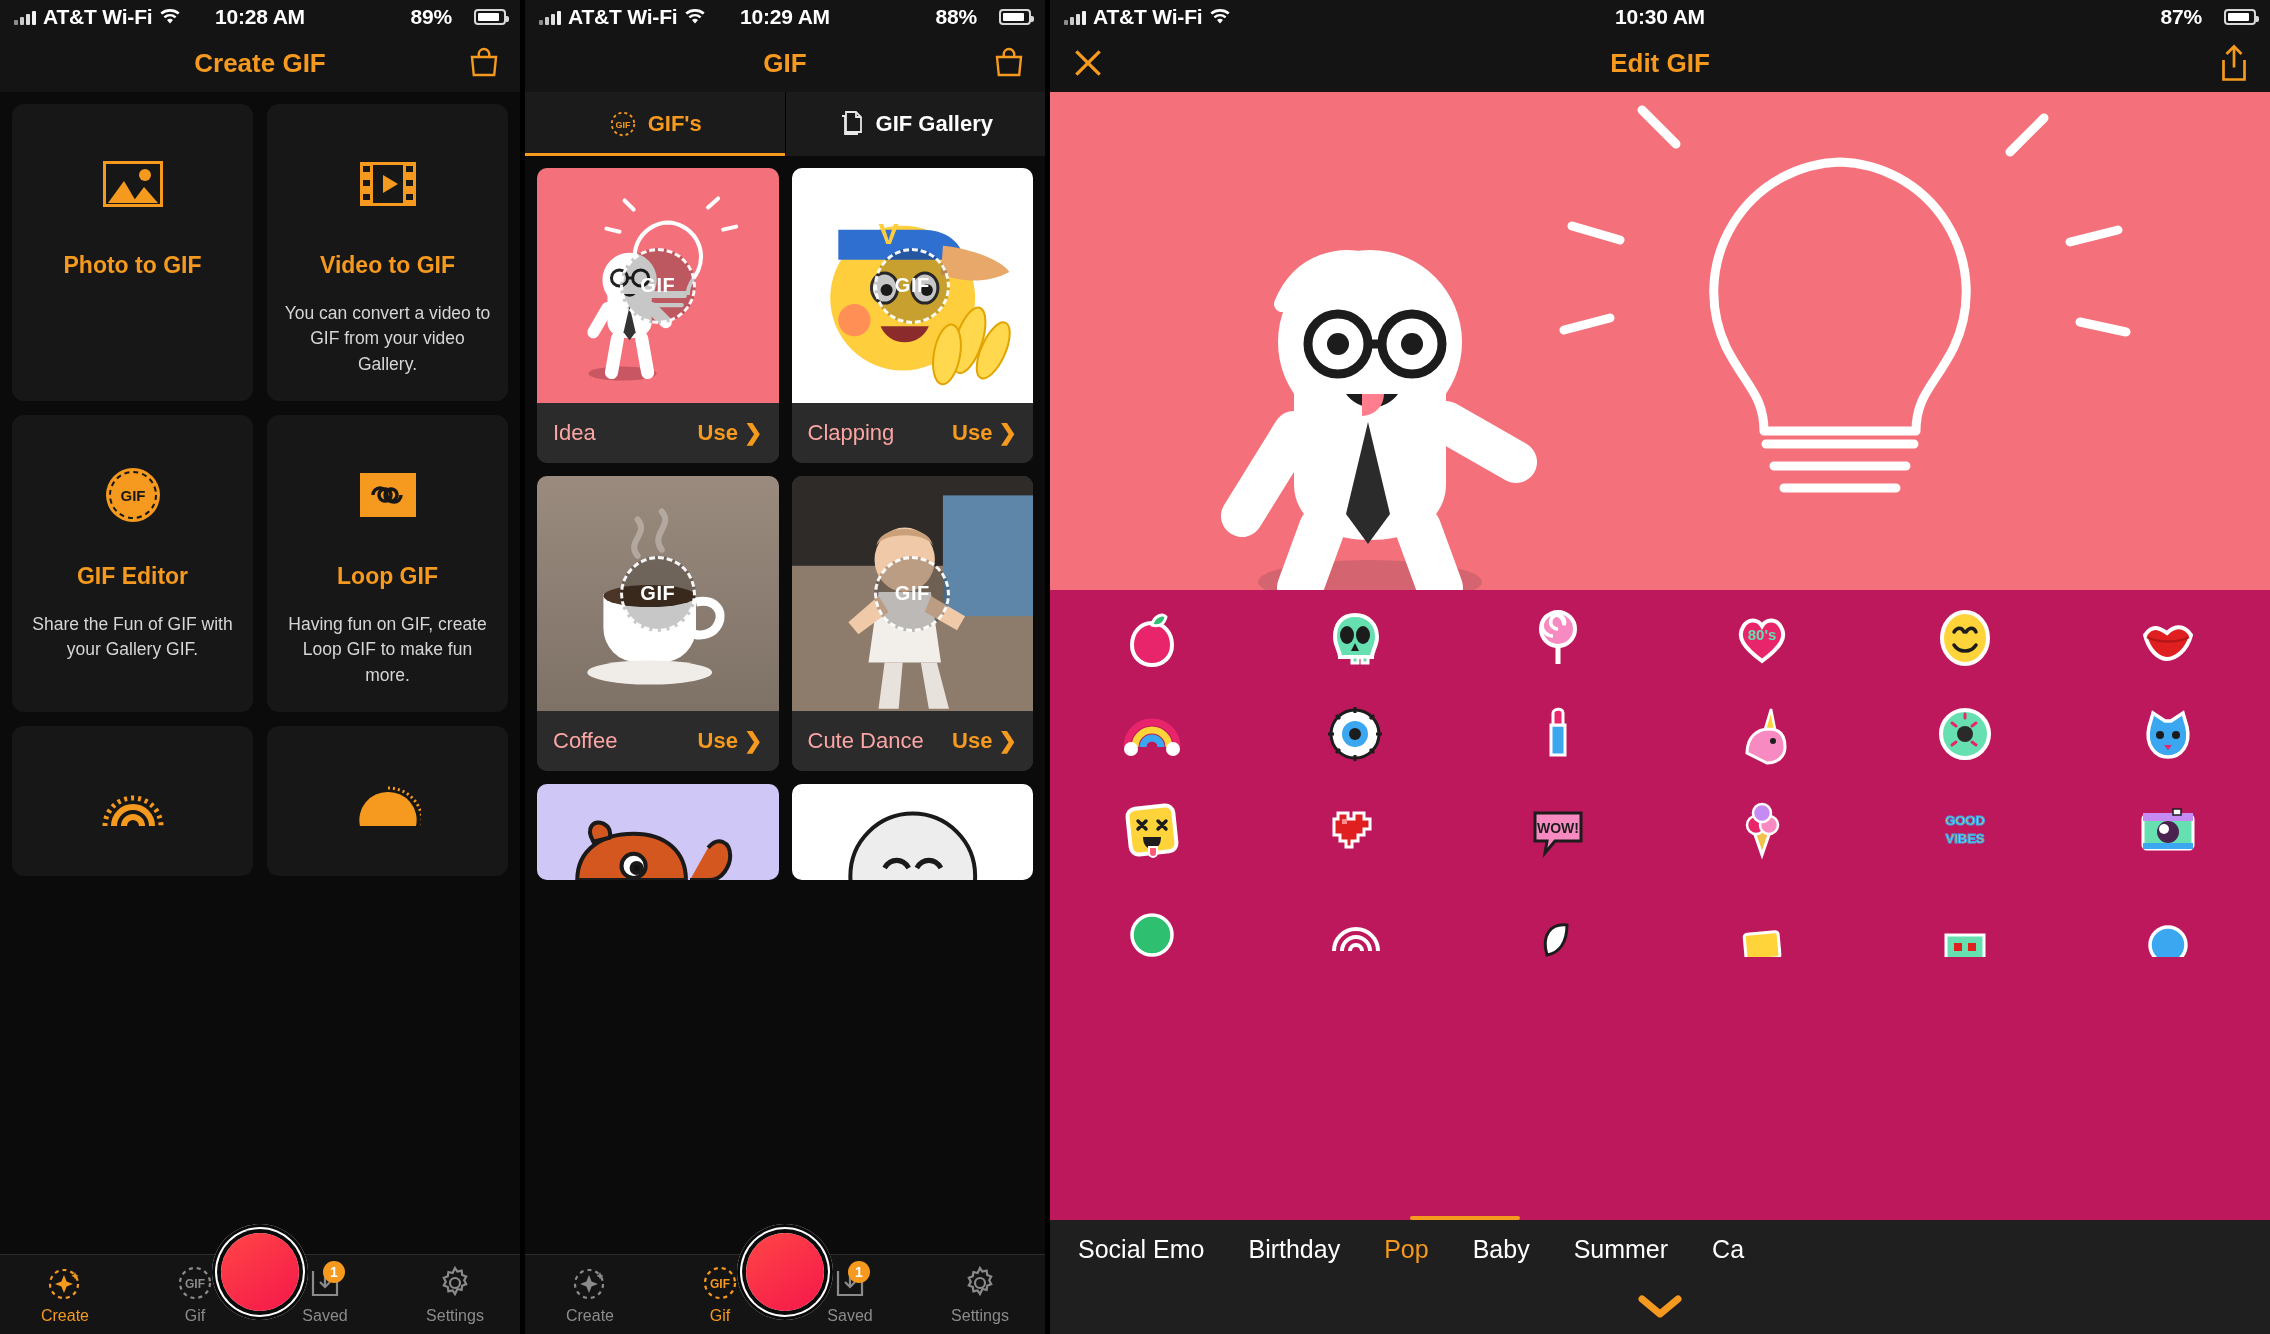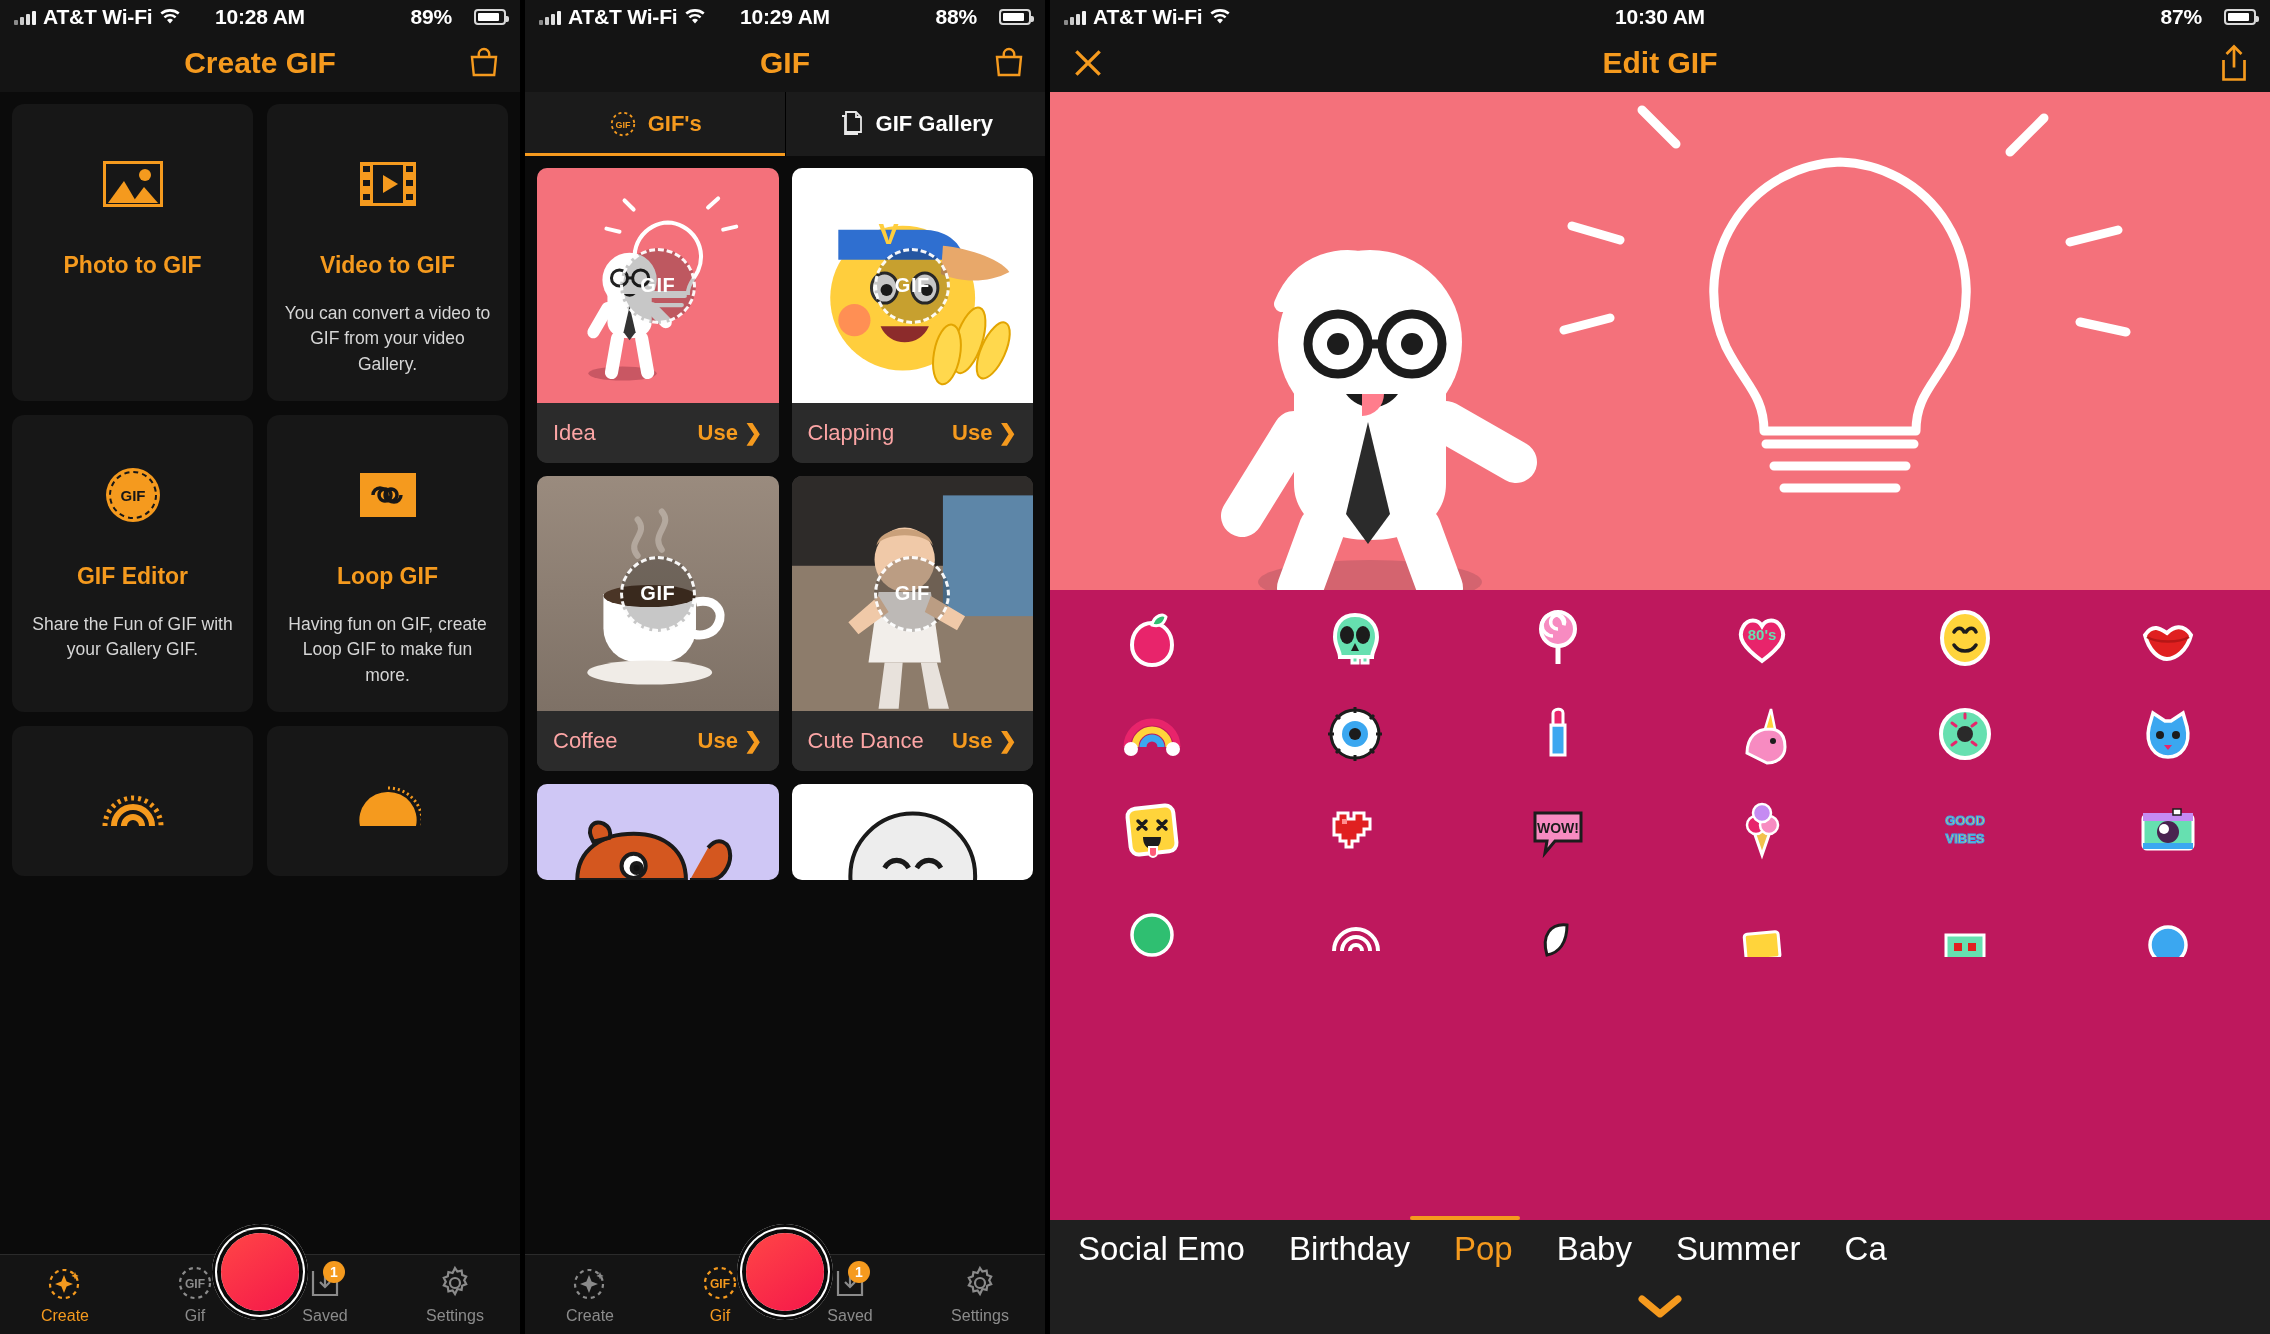--- a/index.html
+++ b/index.html
@@ -28,21 +28,21 @@
   .batt { width:32px; height:16px; border:2px solid #d8d8d8; border-radius:4px;
           position:relative; padding:2px; }
   .batt::after { content:""; position:absolute; right:-5px; top:5px; width:3px;
                  height:6px; background:#d8d8d8; border-radius:0 2px 2px 0; }
   .batt span { display:block; height:100%; background:#fff; border-radius:1px; }
 
   
   .navbar { height:58px; display:flex; align-items:center; padding:0 18px;
             background:#141414; position:relative; }
   .nav-title { position:absolute; left:0; right:0; text-align:center;
-               color:#F59A1E; font-size:30px; font-weight:bold; pointer-events:none; }
+               color:#F59A1E; font-size:26px; font-weight:bold; pointer-events:none; }
   .nav-spacer { flex:1; }
 
   
   .grid { display:grid; grid-template-columns:1fr 1fr; gap:14px;
           padding:12px 12px 0 12px; }
   .card { background:#171717; border-radius:12px; height:297px;
           display:flex; flex-direction:column; align-items:center;
           justify-content:flex-start; padding:52px 16px 10px 16px; }
   .card-icon { height:56px; display:flex; align-items:center; justify-content:center;
                margin-bottom:40px; }
@@ -101,21 +101,21 @@
   .canvas { height:530px; position:relative; overflow:hidden; }
   .stickerpane { position:absolute; left:0; right:0; top:590px; bottom:114px;
                  background:#be185d; overflow:hidden; }
   .stickerrow { display:grid; grid-template-columns:repeat(6,1fr);
                 align-items:center; justify-items:center; height:96px; }
   .sticker { width:72px; height:72px; display:flex; align-items:center;
              justify-content:center; }
   .catbar { position:absolute; left:0; right:0; bottom:56px; height:58px;
             background:#1f1f1f; display:flex; align-items:center;
             padding-left:28px; gap:44px; overflow:hidden; }
-  .cat { color:#fff; font-size:33px; white-space:nowrap; }
+  .cat { color:#fff; font-size:25px; white-space:nowrap; }
   .cat.active { color:#F59A1E; }
   .chevbar { position:absolute; left:0; right:0; bottom:0; height:56px;
              background:#1f1f1f; display:flex; align-items:center;
              justify-content:center; }
   .hscroll { position:absolute; left:0; right:0; bottom:114px; height:4px; }
   .hscroll i { display:block; height:4px; width:110px; margin-left:360px;
                background:#F59A1E; border-radius:2px; }
 </style>
 </head>
 <body>

